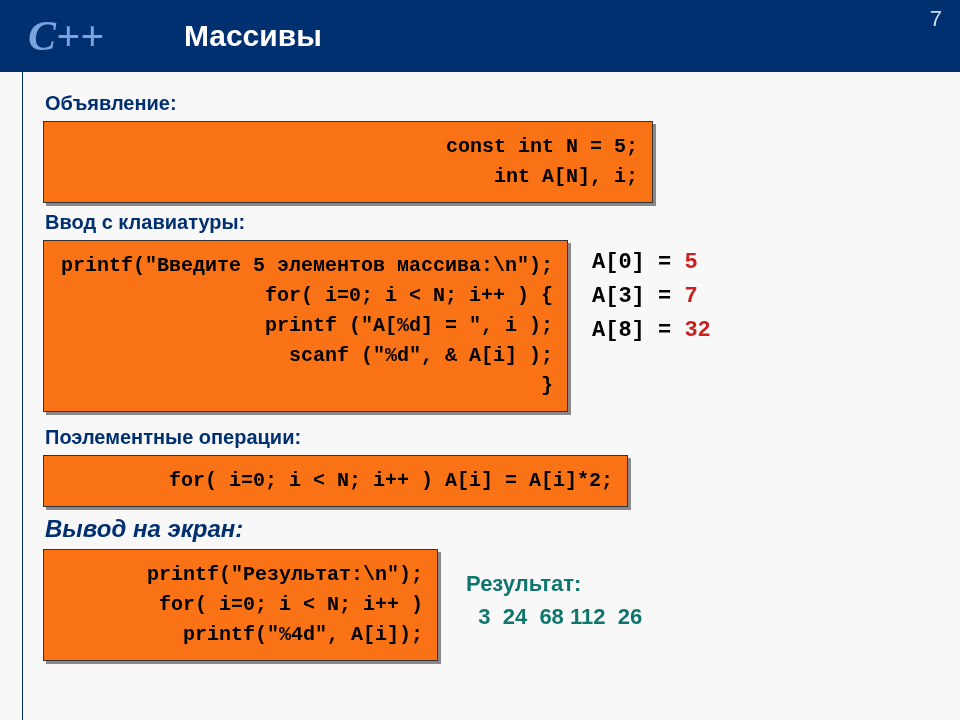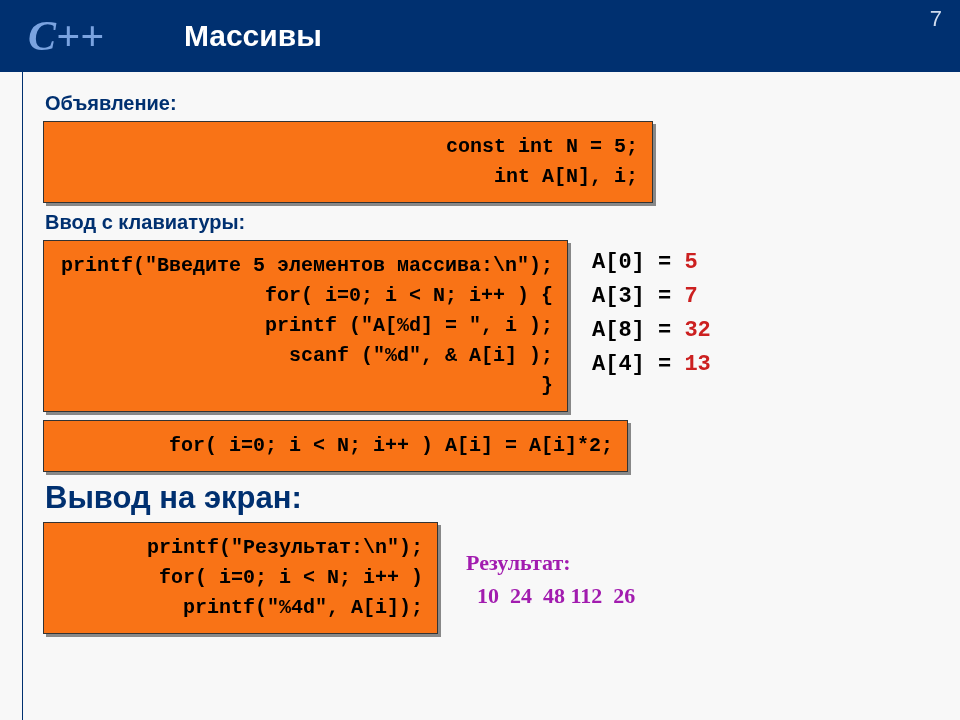--- a/index.html
+++ b/index.html
@@ -46,22 +46,23 @@
     height: 698px;
     position: relative;
   }
   .section-label {
     color: #003070;
     font-size: 20px;
     font-weight: bold;
     margin: 6px 0 6px 2px;
   }
   .section-label.big {
-    font-size: 31px;
+    font-size: 24px;
     margin-top: 0;
+    font-style: italic;
   }
   .codebox {
     background: #f97316;
     border: 1.5px solid #333;
     box-shadow: 3px 3px 0 #888;
     padding: 10px 14px;
     font-family: 'Courier New', monospace;
     font-size: 20px;
     font-weight: bold;
     line-height: 1.5;
@@ -79,26 +80,26 @@
     font-weight: bold;
     line-height: 1.55;
     color: #000;
     margin-top: 6px;
   }
   .red { color: #cc2020; }
   .box3 { width: 585px; }
   .row-output { display: flex; align-items: flex-start; gap: 28px; }
   .box4 { width: 395px; }
   .result {
-    font-family: Liberation Serif, serif;
+    font-family: Liberation Sans, sans-serif;
     font-size: 22px;
     font-weight: bold;
     line-height: 1.5;
-    color: #a21caf;
-    margin-top: 24px;
+    color: #0f766e;
+    margin-top: 18px;
   }
 </style>
 </head>
 <body>
 
 <div class="header">
   <div class="logo">C++</div>
   <div class="title">Массивы</div>
   <div class="page-num">7</div>
 </div>
@@ -113,30 +114,30 @@
   <div class="row-input">
     <div class="codebox box2">printf("Введите 5 элементов массива:\n");
 for( i=0; i &lt; N; i++ ) {
   printf ("A[%d] = ", i );
   scanf ("%d", &amp; A[i] );
   }</div>
     <div class="array-vals">
       <div><span>A[0] = </span><span class="red">5</span></div>
       <div><span>A[3] = </span><span class="red">7</span></div>
       <div><span>A[8] = </span><span class="red">32</span></div>
-      <div><span>A[4] = </span><span class="red">13</span></div>
     </div>
   </div>
 
+  <div class="section-label">Поэлементные операции:</div>
   <div class="codebox box3">for( i=0; i &lt; N; i++ ) A[i] = A[i]*2;</div>
 
   <div class="section-label big">Вывод на экран:</div>
   <div class="row-output">
     <div class="codebox box4">printf("Результат:\n");
 for( i=0; i &lt; N; i++ )
   printf("%4d", A[i]);</div>
     <div class="result">
       <div>Результат:</div>
-      <div style="white-space:pre;">  10  24  48 112  26</div>
+      <div style="white-space:pre;">  3  24  68 112  26</div>
     </div>
   </div>
 
 </div>
 
 </body></html>

